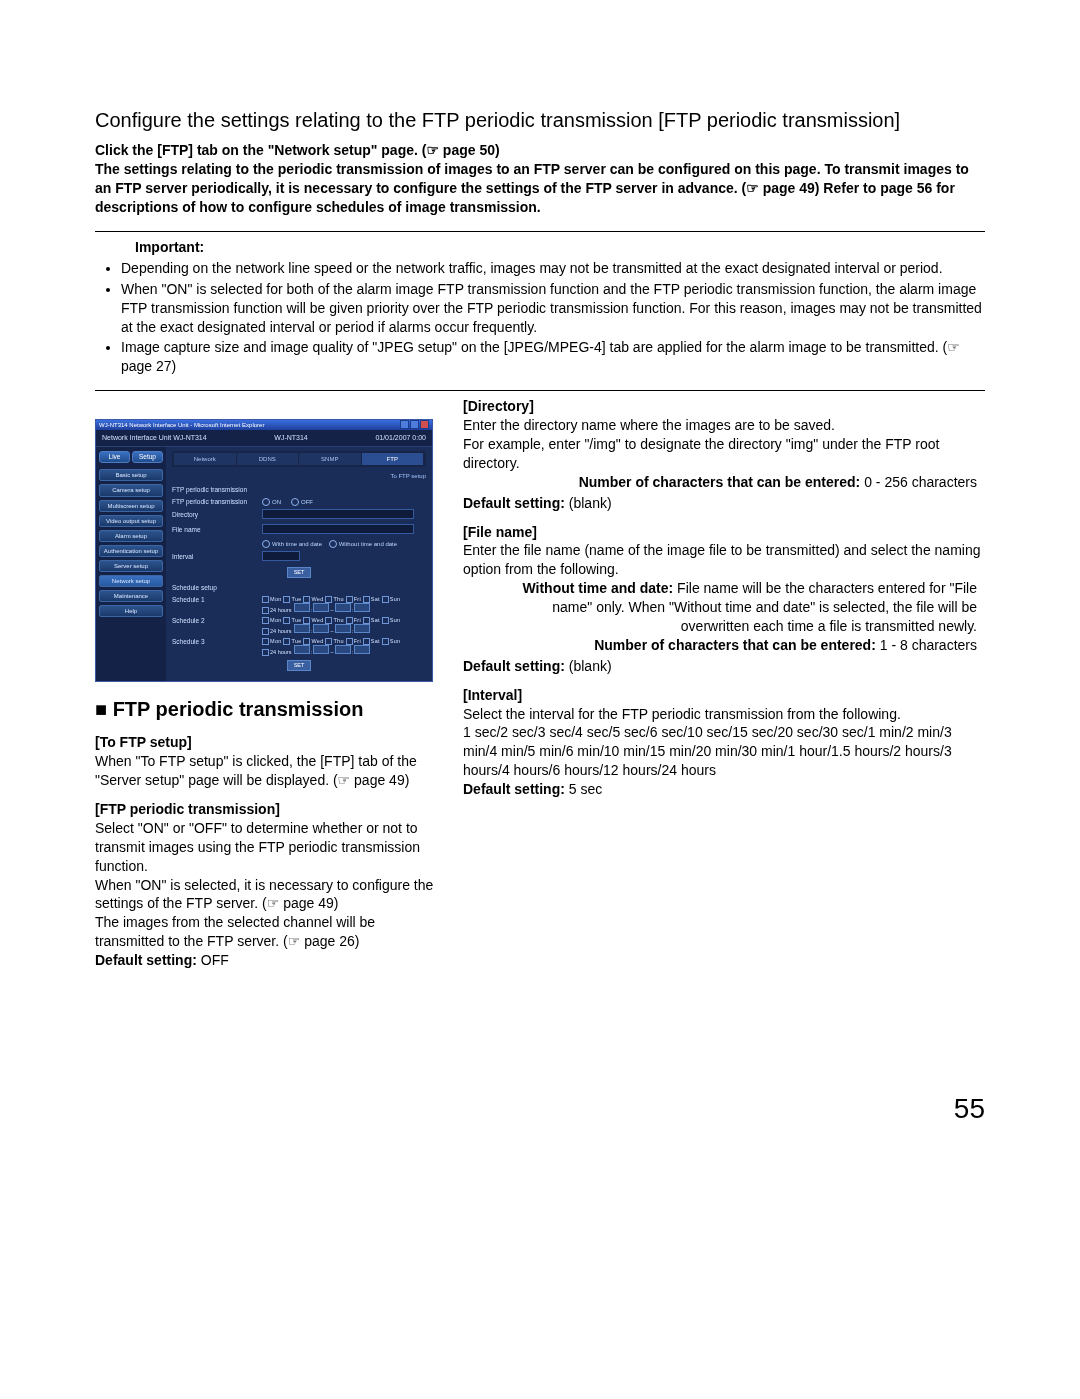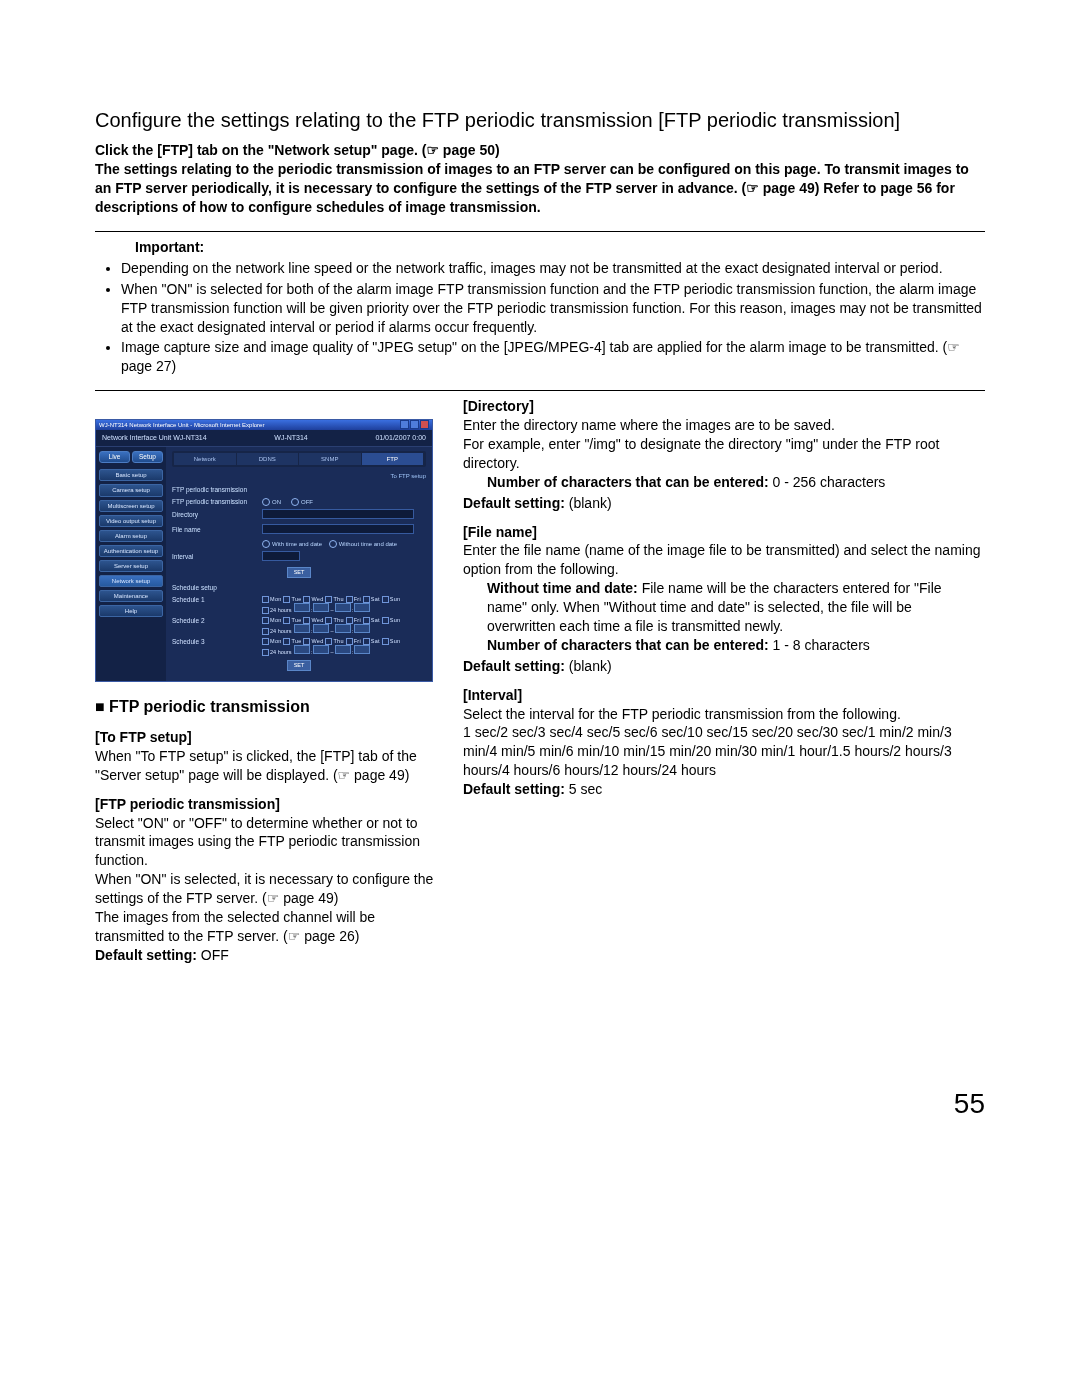--- a/index.html
+++ b/index.html
@@ -29,34 +29,35 @@
       margin: 2px 0 8px 0;
       padding-left: 26px;
     }
     ul.notes li {
       margin-bottom: 2px;
     }
     ul.sub {
       list-style: none;
       margin: 0 8px 8px 0;
       padding-left: 24px;
+      text-align: right;
     }
     .columns {
       display: flex;
       gap: 28px;
     }
     .left-col {
       flex: 0 0 340px;
     }
     .right-col {
       flex: 1;
     }
     .section-head {
       font-weight: bold;
-      font-size: 16px;
+      font-size: 20px;
       margin-top: 14px;
     }
     .field-head {
       font-weight: bold;
       margin-top: 10px;
     }
     .inline-bold { font-weight: bold; }
     .page-num {
       text-align: right;
       font-size: 28px;

